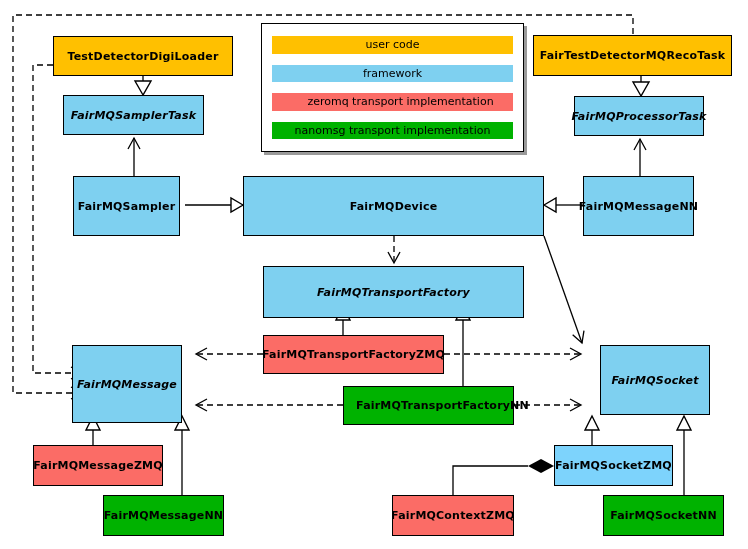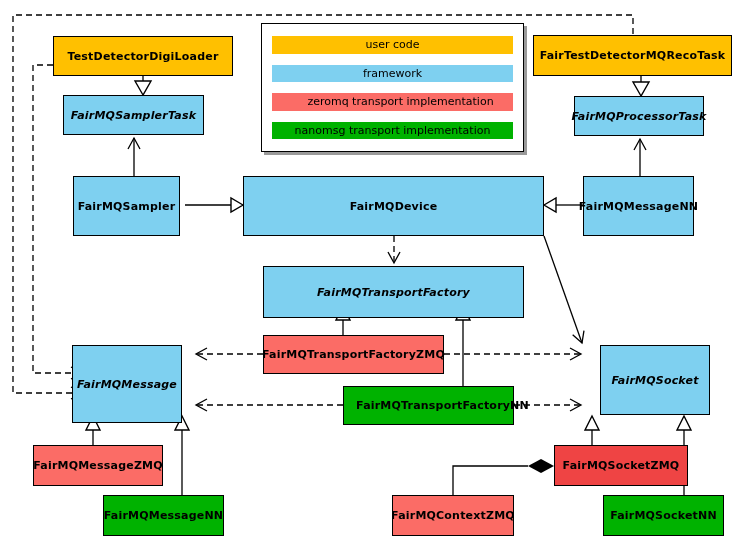--- a/index.html
+++ b/index.html
@@ -151,17 +151,17 @@
   <div class="box" style="left: 343px; top: 386px; width: 171px; height: 39px; background: rgb(0, 178, 0); padding-left: 28px;">FairMQTransportFactoryNN</div>
 
   <div class="box abstract" style="left: 583px; top: 345px; width: 110px; height: 70px; background: rgb(126, 208, 240); margin-left: 17px;">FairMQSocket</div>
 
   <div class="box" style="left: 33px; top: 445px; width: 130px; height: 41px; background: rgb(251, 108, 102);">FairMQMessageZMQ</div>
 
   <div class="box" style="left: 103px; top: 495px; width: 121px; height: 41px; background: rgb(0, 178, 0);">FairMQMessageNN</div>
 
   <div class="box" style="left: 392px; top: 495px; width: 122px; height: 41px; background: rgb(251, 108, 102);">FairMQContextZMQ</div>
 
-  <div class="box" style="left: 554px; top: 445px; width: 134px; height: 41px; background: #ef4444;">FairMQSocketZMQ</div>
+  <div class="box" style="left: 554px; top: 445px; width: 119px; height: 41px; background: #7dd3fc;">FairMQSocketZMQ</div>
 
   <div class="box" style="left: 603px; top: 495px; width: 121px; height: 41px; background: rgb(0, 178, 0);">FairMQSocketNN</div>
 
 </div>
 
 </body></html>

